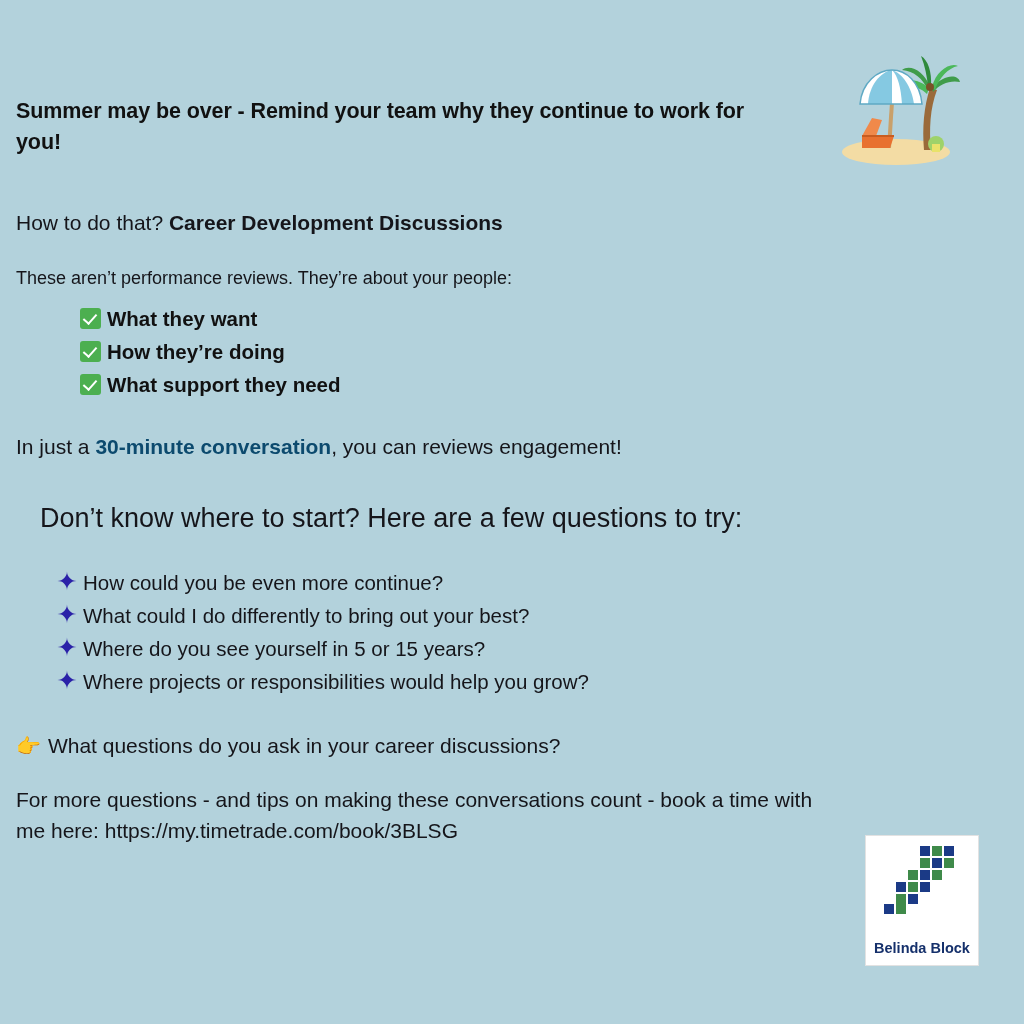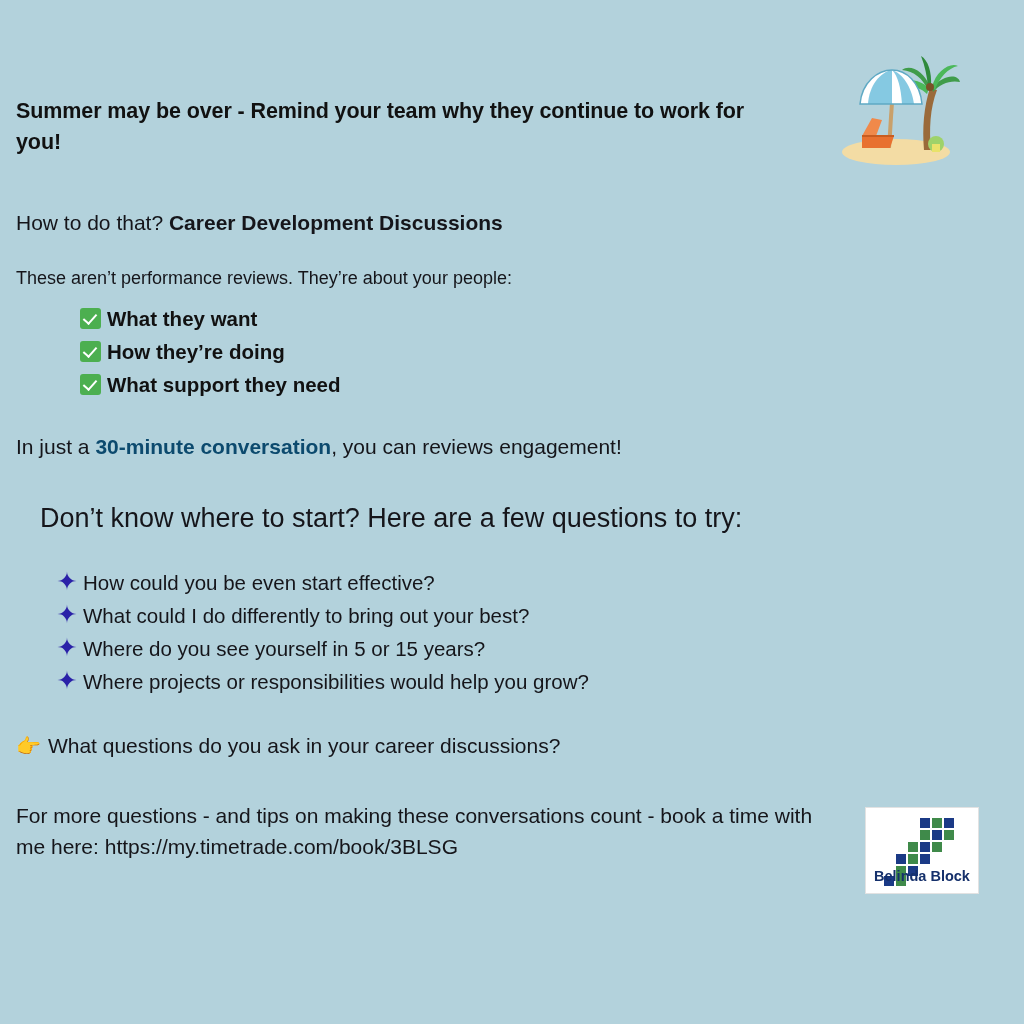--- a/index.html
+++ b/index.html
@@ -151,43 +151,43 @@
     font-size: 20px;
     margin-right: 7px;
     filter: none;
     color: #e8b34a;
   }
 
   
   .footer-text {
     position: absolute;
     left: 16px;
-    top: 800px;
+    top: 784px;
     width: 820px;
     font-size: 21px;
     line-height: 1.48;
     color: #15151a;
   }
 
   
   .beach {
     position: absolute;
     left: 832px;
     top: 40px;
     width: 128px;
     height: 128px;
   }
 
   
   .logo-card {
     position: absolute;
     left: 866px;
-    top: 808px;
+    top: 836px;
     width: 112px;
-    height: 85px;
+    height: 129px;
     background: #ffffff;
     box-shadow: 0 0 0 1px #e2e2e2;
   }
   .logo-mark {
     position: absolute;
     left: 10px;
     top: 8px;
     width: 92px;
     height: 72px;
   }
@@ -263,21 +263,21 @@
 
   <div class="engagement">
     <span>In just a </span><span class="hl">30-minute conversation</span><span>, you can reviews engagement!</span>
   </div>
 
   <div class="where-start">Don’t know where to start? Here are a few questions to try:</div>
 
   <div class="questions">
     <div class="q-row">
       <span class="q-spark">✦</span>
-      <span>How could you be even start effective?</span>
+      <span>How could you be even more continue?</span>
     </div>
     <div class="q-row">
       <span class="q-spark">✦</span>
       <span>What could I do differently to bring out your best?</span>
     </div>
     <div class="q-row">
       <span class="q-spark">✦</span>
       <span>Where do you see yourself in 5 or 15 years?</span>
     </div>
     <div class="q-row">

